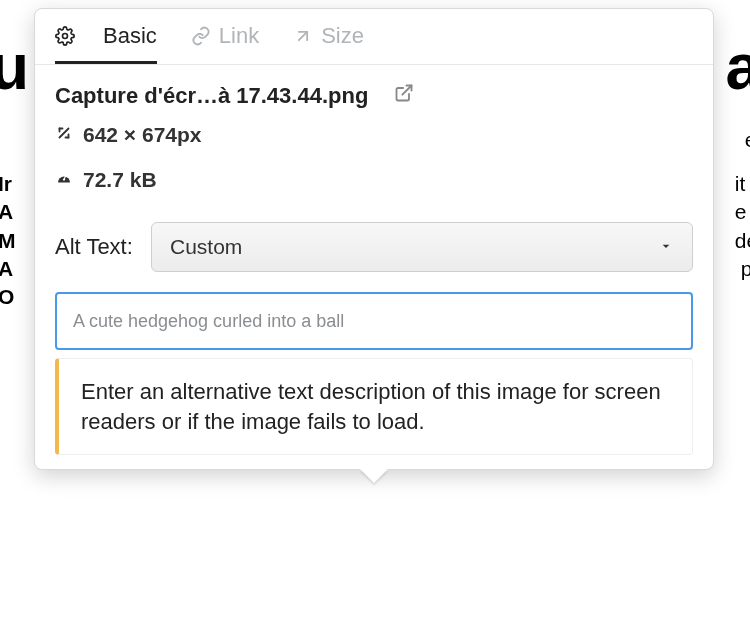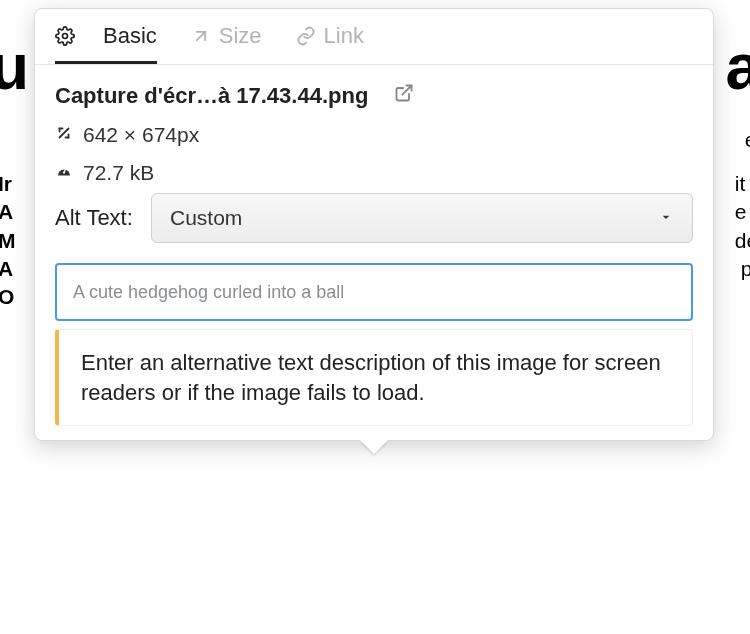--- a/index.html
+++ b/index.html
@@ -74,23 +74,23 @@
   .content { padding: 18px 20px 0 20px; }
   .filename-row {
     display: flex;
     align-items: center;
     gap: 26px;
     font-size: 22px;
     font-weight: 700;
     color: #222;
   }
   .filename-row svg { flex-shrink:0; }
-  .meta { margin-top: 14px; font-size: 21px; color: #333; display:flex; flex-direction:column; gap:14px; }
+  .meta { margin-top: 14px; font-size: 21px; color: #333; display:flex; flex-direction:column; gap:21px;font-weight:bold; }
   .meta-row { display:flex; align-items:center; gap:10px; }
-  .alt-row { display:flex; align-items:center; gap:18px; margin-top: 8px; }
+  .alt-row { display:flex; align-items:center; gap:18px; margin-top: 30px; }
   .alt-label { font-size: 22px; color:#222; width: 78px; line-height:1.15; }
   .select {
     flex: 1;
     height: 50px;
     border: 1px solid #cfcfcf;
     border-radius: 6px;
     background: linear-gradient(#f7f7f7,#ececec);
     display:flex;
     align-items:center;
     justify-content: space-between;
@@ -147,34 +147,34 @@
         <svg width="20" height="20" viewBox="0 0 24 24" fill="none" stroke="#222" stroke-width="2">
           <circle cx="12" cy="12" r="3"></circle>
           <path d="M19.4 15a1.7 1.7 0 0 0 .34 1.87l.06.06a2 2 0 1 1-2.83 2.83l-.06-.06a1.7 1.7 0 0 0-1.87-.34 1.7 1.7 0 0 0-1 1.56V21a2 2 0 1 1-4 0v-.09a1.7 1.7 0 0 0-1-1.56 1.7 1.7 0 0 0-1.87.34l-.06.06a2 2 0 1 1-2.83-2.83l.06-.06a1.7 1.7 0 0 0 .34-1.87 1.7 1.7 0 0 0-1.56-1H3a2 2 0 1 1 0-4h.09a1.7 1.7 0 0 0 1.56-1 1.7 1.7 0 0 0-.34-1.87l-.06-.06a2 2 0 1 1 2.83-2.83l.06.06a1.7 1.7 0 0 0 1.87.34H9a1.7 1.7 0 0 0 1-1.56V3a2 2 0 1 1 4 0v.09a1.7 1.7 0 0 0 1 1.56 1.7 1.7 0 0 0 1.87-.34l.06-.06a2 2 0 1 1 2.83 2.83l-.06.06a1.7 1.7 0 0 0-.34 1.87V9a1.7 1.7 0 0 0 1.56 1H21a2 2 0 1 1 0 4h-.09a1.7 1.7 0 0 0-1.56 1z"></path>
         </svg>
       </span>
       <span>Basic</span>
     </div>
     <div class="tab">
       <span>
         <svg width="20" height="20" viewBox="0 0 24 24" fill="none" stroke="#b1b4b8" stroke-width="2.2" stroke-linecap="round">
+          <path d="M10 13a5 5 0 0 0 7 0l3-3a5 5 0 0 0-7-7l-1 1"></path>
+          <path d="M14 11a5 5 0 0 0-7 0l-3 3a5 5 0 0 0 7 7l1-1"></path>
+        </svg>
+      </span>
+      <span>Link</span>
+    </div>
+    <div class="tab">
+      <span>
+        <svg width="20" height="20" viewBox="0 0 24 24" fill="none" stroke="#b1b4b8" stroke-width="2.2" stroke-linecap="round">
           <path d="M7 17L17 7"></path>
             <path d="M7 7h10v10"></path>
         </svg>
       </span>
       <span>Size</span>
-    </div>
-    <div class="tab">
-      <span>
-        <svg width="20" height="20" viewBox="0 0 24 24" fill="none" stroke="#b1b4b8" stroke-width="2.2" stroke-linecap="round">
-          <path d="M10 13a5 5 0 0 0 7 0l3-3a5 5 0 0 0-7-7l-1 1"></path>
-          <path d="M14 11a5 5 0 0 0-7 0l-3 3a5 5 0 0 0 7 7l1-1"></path>
-        </svg>
-      </span>
-      <span>Link</span>
     </div>
   </div>
 
   <div class="content">
     <div class="filename-row">
       <span>Capture d'écr…à 17.43.44.png</span>
       <span>
         <svg width="20" height="20" viewBox="0 0 24 24" fill="none" stroke="#888" stroke-width="2.2" stroke-linecap="round" stroke-linejoin="round">
           <path d="M18 13v6a2 2 0 0 1-2 2H5a2 2 0 0 1-2-2V8a2 2 0 0 1 2-2h6"></path>
           <polyline points="15 3 21 3 21 9"></polyline>

